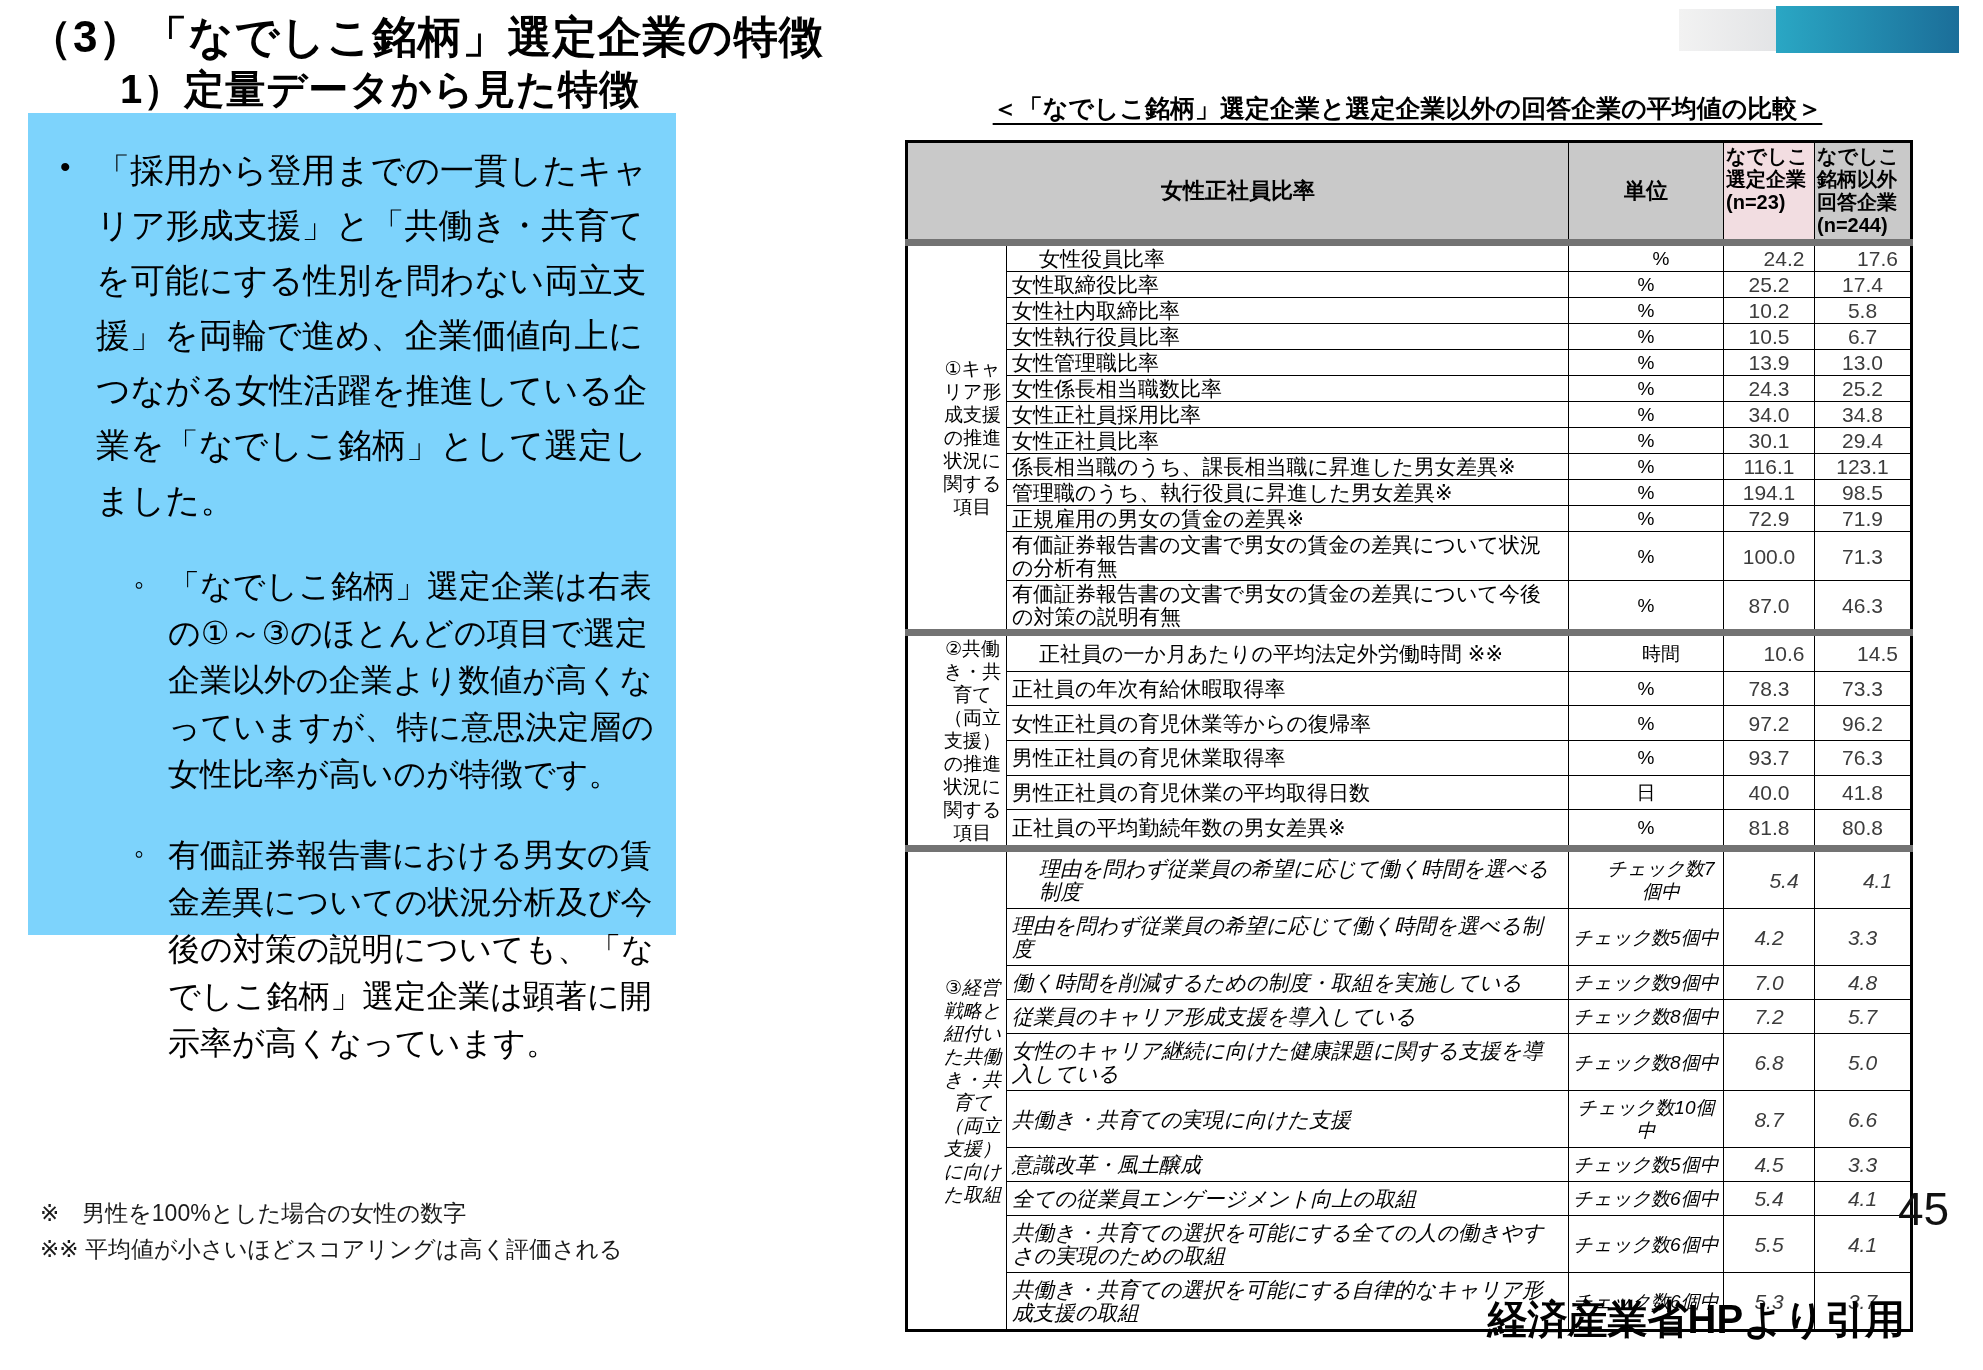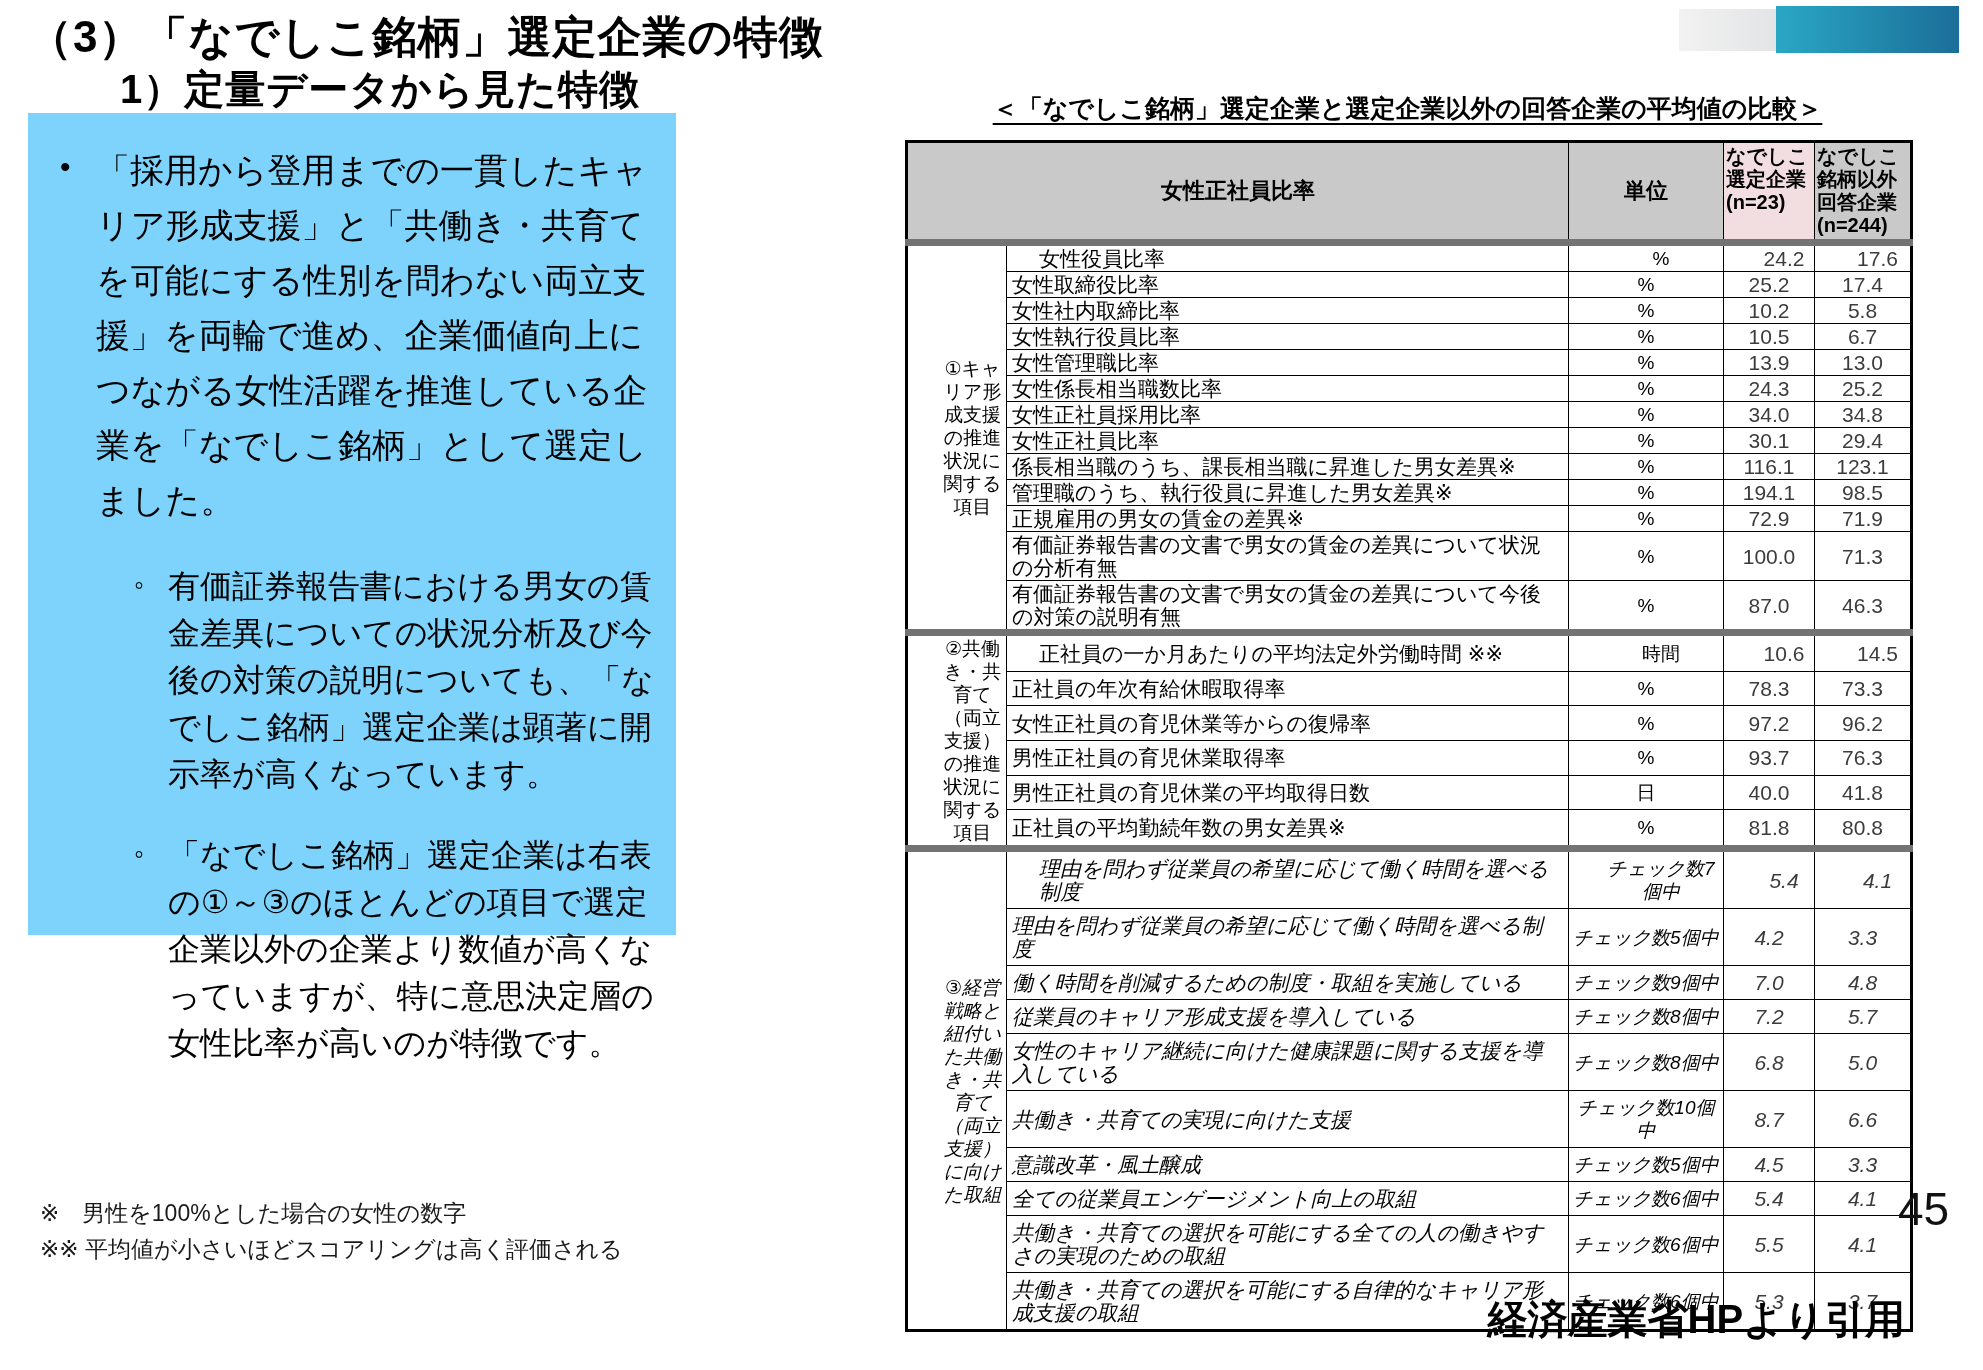--- a/index.html
+++ b/index.html
@@ -140,22 +140,22 @@
 <body>
 
 <div class="bar-gray"></div>
 <div class="bar-blue"></div>
 
 <div class="page-title">（3）「なでしこ銘柄」選定企業の特徴</div>
 <div class="page-subtitle">1）定量データから見た特徴</div>
 
 <div class="left-panel">
   <div class="bullet-main">「採用から登用までの一貫したキャリア形成支援」と「共働き・共育てを可能にする性別を問わない両立支援」を両輪で進め、企業価値向上につながる女性活躍を推進している企業を「なでしこ銘柄」として選定しました。</div>
+  <div class="bullet-sub">「なでしこ銘柄」選定企業は右表の①～③のほとんどの項目で選定企業以外の企業より数値が高くなっていますが、特に意思決定層の女性比率が高いのが特徴です。</div>
   <div class="bullet-sub">有価証券報告書における男女の賃金差異についての状況分析及び今後の対策の説明についても、「なでしこ銘柄」選定企業は顕著に開示率が高くなっています。</div>
-  <div class="bullet-sub">「なでしこ銘柄」選定企業は右表の①～③のほとんどの項目で選定企業以外の企業より数値が高くなっていますが、特に意思決定層の女性比率が高いのが特徴です。</div>
 </div>
 
 <div class="footnotes">
   <div>※　男性を100%とした場合の女性の数字</div>
   <div>※※ 平均値が小さいほどスコアリングは高く評価される</div>
 </div>
 
 <div class="table-caption">＜「なでしこ銘柄」選定企業と選定企業以外の回答企業の平均値の比較＞</div>
 
 <table class="comparison-table">

